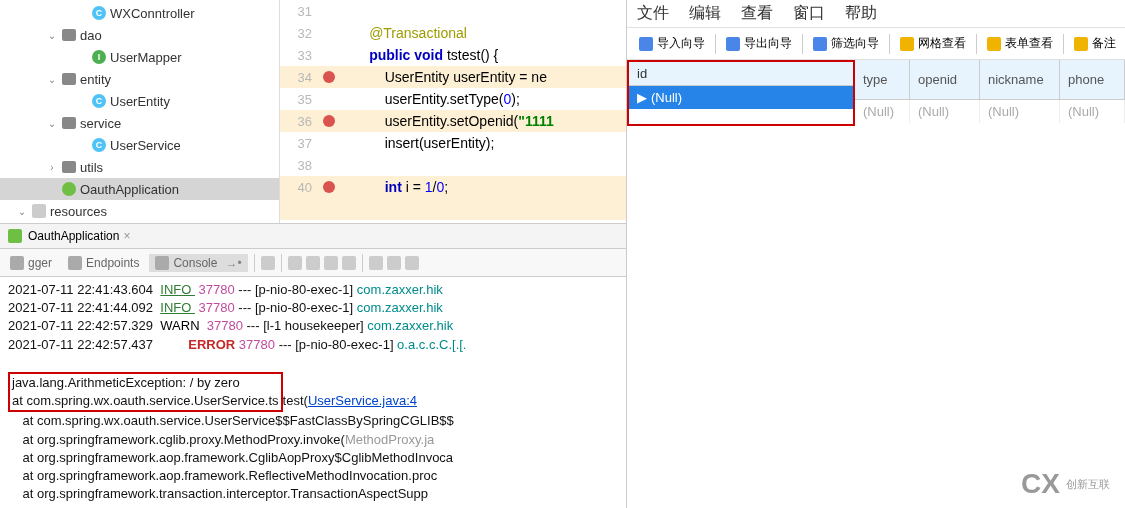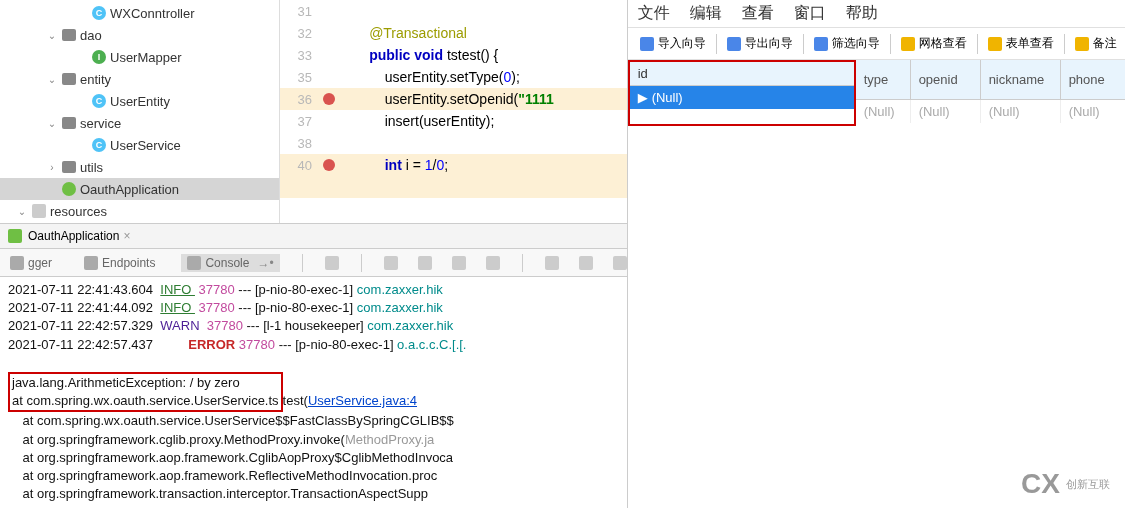--- a/index.html
+++ b/index.html
@@ -25,29 +25,29 @@
     .bp { width: 12px; height: 12px; background: #d9534f; border-radius: 6px; }
     .code-txt { flex: 1; white-space: pre; }
     .hl-line { background: #fdf0d5; }
     .kw { color: #0000c0; font-weight: bold; }
     .ann { color: #9c9c00; }
     .str { color: #008000; font-weight: bold; }
     .num { color: #0000ff; }
     .run-tab { border-top: 1px solid #ccc; border-bottom: 1px solid #ccc; height: 26px; display: flex; align-items: center; padding-left: 8px; background: #f4f4f4; }
     .run-ic { width: 14px; height: 14px; background: #6fbf44; border-radius: 2px; margin-right: 6px; }
     .run-close { margin-left: 4px; color: #999; }
-    .toolbar2 { height: 28px; border-bottom: 1px solid #ccc; display: flex; align-items: center; padding-left: 4px; gap: 20px; background: #f8f8f8; }
+    .toolbar2 { height: 28px; border-bottom: 1px solid #ccc; display: flex; align-items: center; padding-left: 4px; gap: 4px; background: #f8f8f8; }
     .tb-item { padding: 2px 6px; color: #666; display: flex; align-items: center; gap: 4px; font-size: 12px; }
     .tb-item.active { background: #ddd; }
     .tb-ic { width: 14px; height: 14px; background: #aaa; border-radius: 2px; }
     .tb-sep { width: 1px; height: 18px; background: #ccc; margin: 0 2px; }
     .console { flex: 1; padding: 4px 8px; font-family: Consolas, monospace; font-size: 13px; color: #111; overflow: hidden; line-height: 1.4; }
     .log-line { white-space: pre; }
     .info { color: #2e7d32; text-decoration: underline; }
-    .warn { color: #4c1d95; }
+    .warn { color: #000000; }
     .error { color: #c62828; font-weight: bold; margin-left: 28px; }
     .pkg { color: #008b8b; }
     .err-box { border: 2px solid #cc0000; display: inline-block; padding: 0 2px; }
     .link { color: #0044cc; text-decoration: underline; }
     .grey { color: #999; }
     .db { flex: 1; display: flex; flex-direction: column; }
     .menu-bar { height: 28px; display: flex; align-items: center; padding-left: 10px; gap: 20px; font-size: 16px; color: #333; border-bottom: 1px solid #e0e0e0; }
     .db-tools { height: 32px; display: flex; align-items: center; padding-left: 8px; gap: 6px; border-bottom: 1px solid #e0e0e0; font-size: 12px; }
     .db-tbtn { display: flex; align-items: center; gap: 4px; padding: 2px 4px; }
     .db-tic { width: 14px; height: 14px; background: #4a86e8; border-radius: 2px; }
@@ -146,20 +146,27 @@
           <div class="code-line">
             <span class="gutter">32</span>
     <span class="gutter-icon"></span>
     <span class="code-txt">        <span class="ann">@Transactional</span></span>
           </div>
           <div class="code-line">
             <span class="gutter">33</span>
     <span class="gutter-icon"></span>
     <span class="code-txt">        <span class="kw">public</span> <span class="kw">void</span> tstest() {</span>
           </div>
+          <div class="code-line hl-line">
+            <span class="gutter">34</span>
+    <span class="gutter-icon">
+              <span class="bp"></span>
+            </span>
+    <span class="code-txt">            UserEntity userEntity = ne</span>
+          </div>
           <div class="code-line">
             <span class="gutter">35</span>
     <span class="gutter-icon"></span>
     <span class="code-txt">            userEntity.setType(<span class="num">0</span>);</span>
           </div>
           <div class="code-line hl-line">
             <span class="gutter">36</span>
     <span class="gutter-icon">
               <span class="bp"></span>
             </span>

